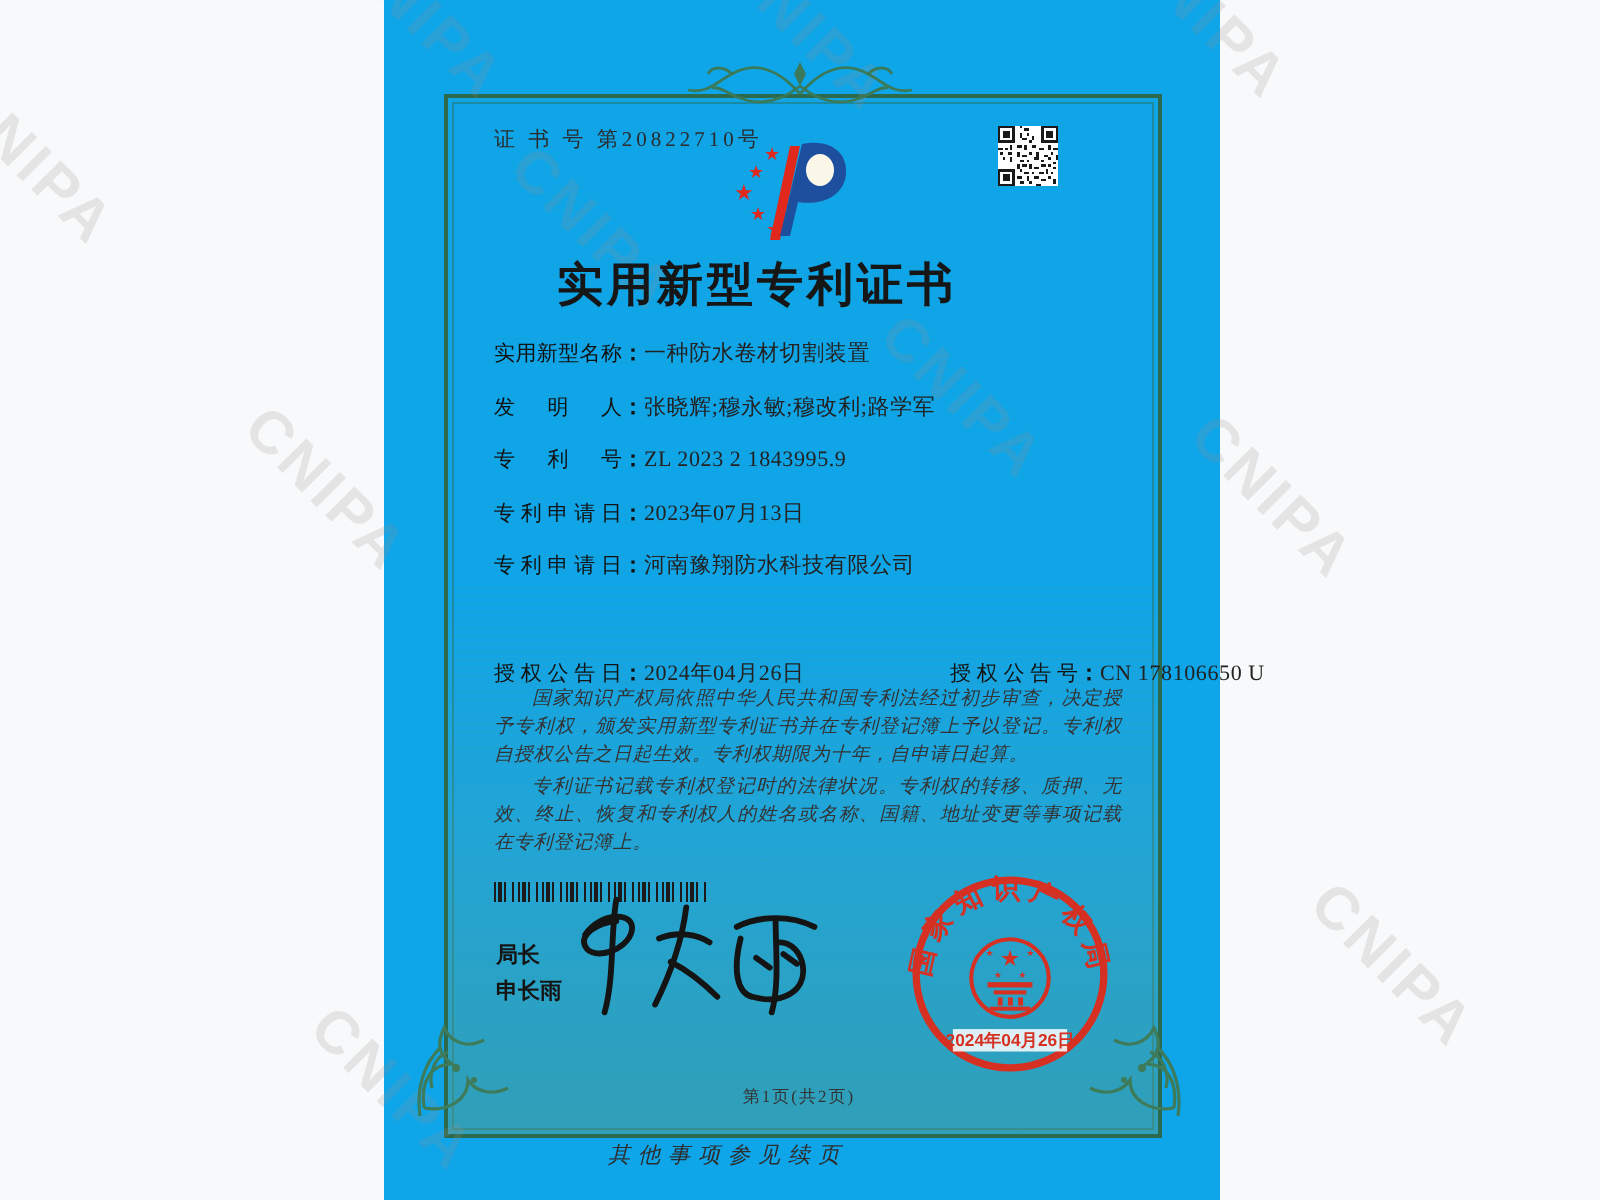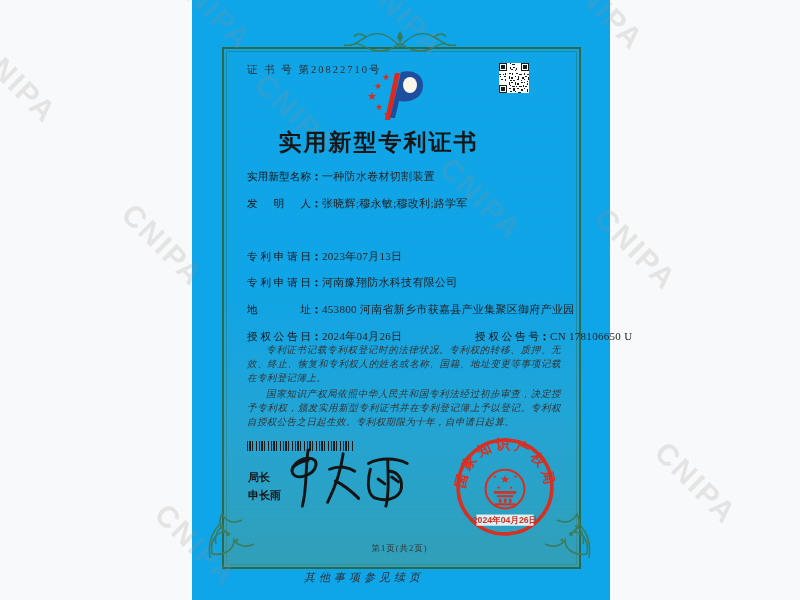--- a/index.html
+++ b/index.html
@@ -163,39 +163,39 @@
       </svg>
 
       <div class="title">实用新型专利证书</div>
 
       <div class="row" style="top:169px">
         <span class="flabel">实用新型名称</span><span class="sep">：</span><span class="fvalue">一种防水卷材切割装置</span>
       </div>
       <div class="row" style="top:196px">
         <span class="flabel">发明人</span><span class="sep">：</span><span class="fvalue">张晓辉;穆永敏;穆改利;路学军</span>
       </div>
+      <div class="row" style="top:222px">
+        <span class="flabel">专利号</span><span class="sep">：</span><span class="fvalue">ZL 2023 2 1843995.9</span>
+      </div>
       <div class="row" style="top:249px">
         <span class="flabel">专利申请日</span><span class="sep">：</span><span class="fvalue">2023年07月13日</span>
       </div>
       <div class="row" style="top:275px">
         <span class="flabel">专利申请日</span><span class="sep">：</span><span class="fvalue">河南豫翔防水科技有限公司</span>
-      </div>
-      <div class="row" style="top:302px">
-        <span class="flabel">地址</span><span class="sep">：</span><span class="fvalue">453800 河南省新乡市获嘉县产业集聚区御府产业园</span>
       </div>
       <div class="row" style="top:329px">
         <span class="flabel">授权公告日</span><span class="sep">：</span><span class="fvalue">2024年04月26日</span>
         <span class="pair2">
           <span class="flabel">授权公告号</span><span class="sep">：</span><span class="fvalue">CN 178106650 U</span>
         </span>
       </div>
 
       <div class="paras">
+        <p>国家知识产权局依照中华人民共和国专利法经过初步审查，决定授予专利权，颁发实用新型专利证书并在专利登记簿上予以登记。专利权自授权公告之日起生效。专利权期限为十年，自申请日起算。</p>
         <p>专利证书记载专利权登记时的法律状况。专利权的转移、质押、无效、终止、恢复和专利权人的姓名或名称、国籍、地址变更等事项记载在专利登记簿上。</p>
-        <p>国家知识产权局依照中华人民共和国专利法经过初步审查，决定授予专利权，颁发实用新型专利证书并在专利登记簿上予以登记。专利权自授权公告之日起生效。专利权期限为十年，自申请日起算。</p>
       </div>
 
       <div class="barcode"></div>
 
       <div class="signer" style="top:470px">局长</div>
       <div class="signer" style="top:488px">申长雨</div>
 
       <svg class="sig" viewBox="0 0 140 70">
         <g stroke="#141414" stroke-width="3" fill="none" stroke-linecap="round">
           <path d="M30,6 C27,24 29,46 24,64"></path>

